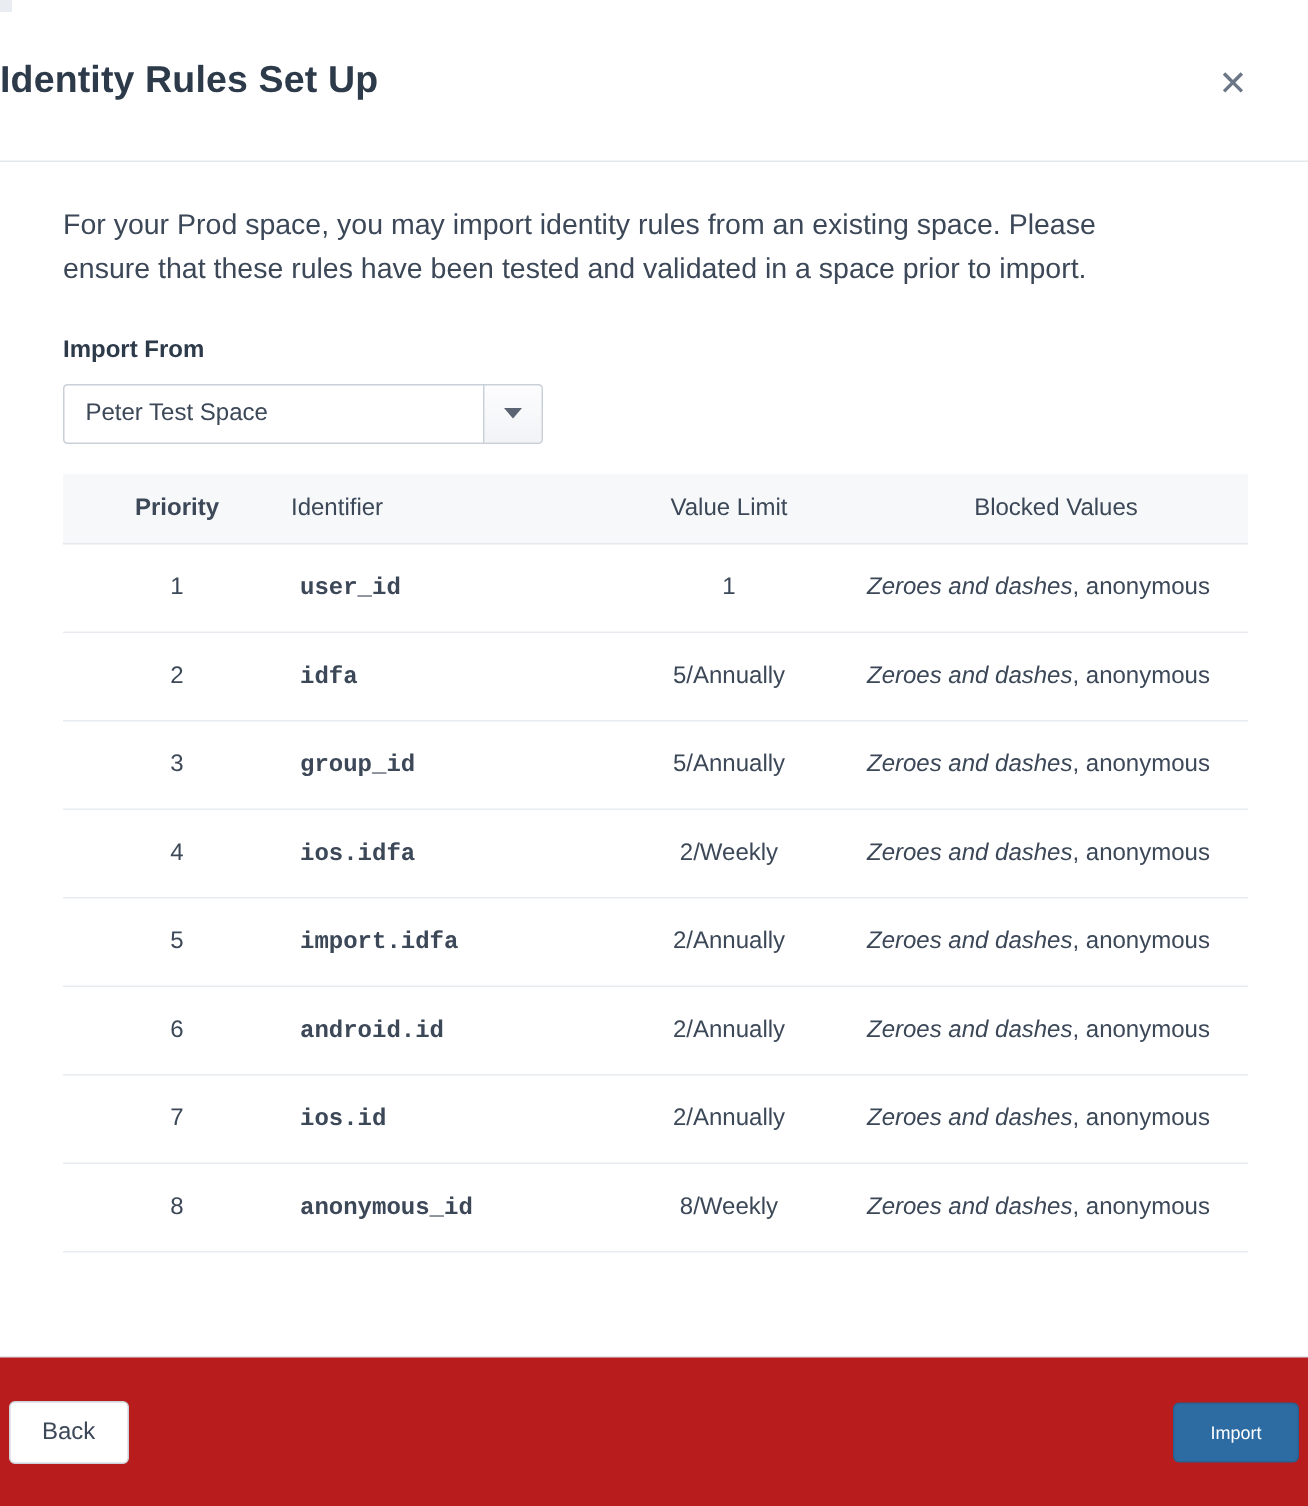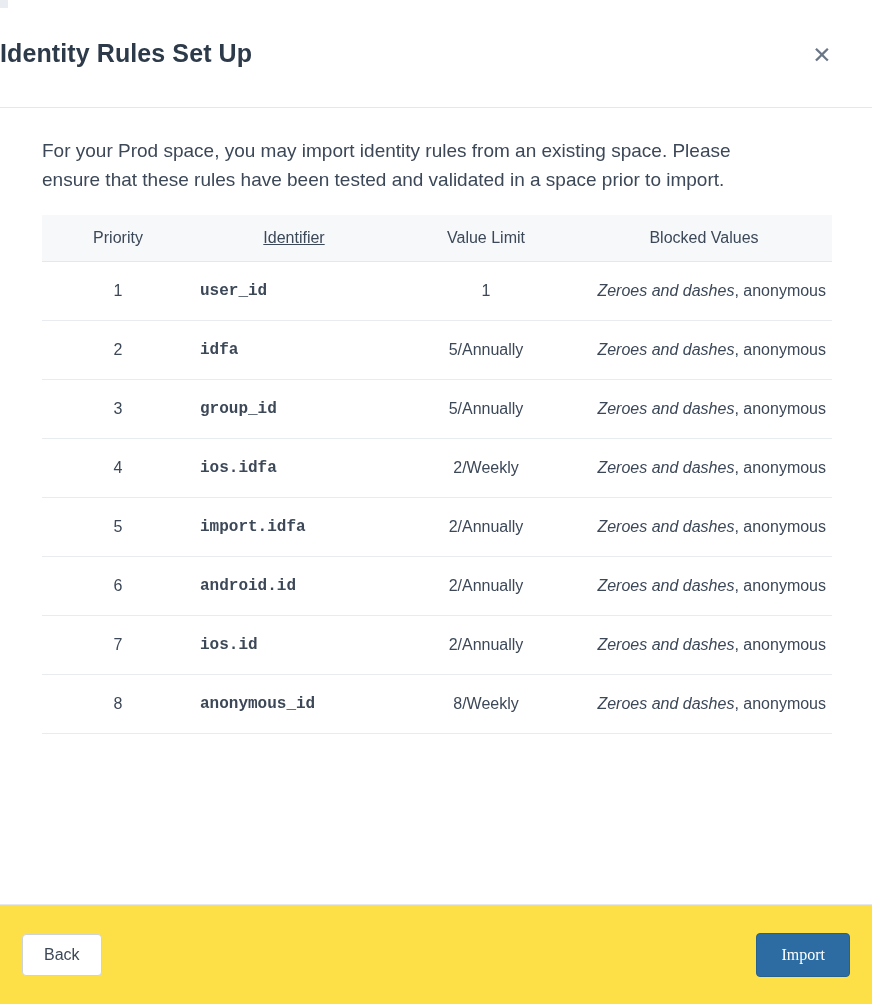--- a/index.html
+++ b/index.html
@@ -118,65 +118,65 @@
   }
   table.rules thead th {
     background: #f6f8fa;
     color: #3c4858;
     font-weight: normal;
     font-size: 16px;
     text-align: center;
     padding: 14px 6px;
     border-bottom: 1px solid #e4e8ed;
   }
-  table.rules thead th.col-priority { width: 140px; }
-  table.rules thead th.col-identifier { width: 200px; text-align: center; padding-left: 0; text-decoration: underline; }
+  table.rules thead th.col-priority { width: 140px; font-weight: bold; }
+  table.rules thead th.col-identifier { width: 200px; text-align: left; padding-left: 0; }
   table.rules thead th.col-limit { width: 160px; text-align: center; }
   table.rules thead th.col-blocked { text-align: center; padding-left: 10px; }
   table.rules tbody td {
     padding: 20px 6px;
     border-bottom: 1px solid #e8ebef;
     color: #3c4858;
     vertical-align: middle;
   }
   td.priority { text-align: center; }
   td.identifier { font-weight: bold; color: #2d3a4a; text-align: left; font-family: Liberation Mono, monospace; }
   td.limit { text-align: center; }
-  td.blocked { text-align: right; padding-left: 10px; color: #3c4858; }
+  td.blocked { text-align: left; padding-left: 10px; color: #3c4858; }
   td.blocked em { font-style: italic; }
   .modal-footer {
     height: 100px;
     min-height: 100px;
-    background: #fde047;
+    background: #b91c1c;
     border-top: 1px solid #e4e8ed;
     display: flex;
     align-items: center;
     justify-content: space-between;
-    padding: 0 22px;
+    padding: 0 6px;
     box-sizing: border-box;
   }
   .btn-back {
     background: #ffffff;
     border: 1px solid #ccd3db;
     border-radius: 4px;
     color: #3c4858;
     font-size: 16px;
     padding: 11px 21px;
     cursor: pointer;
     font-family: "Liberation Sans", sans-serif;
   }
   .btn-import {
     background: #2d6ca2;
     border: 1px solid #27618f;
     border-radius: 4px;
     color: #ffffff;
-    font-size: 16px;
+    font-size: 12px;
     padding: 12px 24px;
     cursor: pointer;
-    font-family: Liberation Serif, serif;
+    font-family: Liberation Sans, sans-serif;
   }
   .corner-top-left {
     position: absolute;
     left: 0; top: 0; width: 8px; height: 8px;
     background: #e9edf1;
   }
 </style>
 </head>
 <body>
 
@@ -185,21 +185,28 @@
   <div class="corner-top-left"></div>
 
   <div class="modal-header">
     <div class="modal-title">Identity Rules Set Up</div>
     <button class="close-btn">✕</button>
   </div>
 
   <div class="modal-body">
     <p class="intro-text">For your Prod space, you may import identity rules from an existing space. Please ensure that these rules have been tested and validated in a space prior to import.</p>
 
-
+    <div class="field-label">Import From</div>
+
+    <div class="select-wrap">
+      <div class="select-value">Peter Test Space</div>
+      <div class="select-arrow-btn">
+        <span class="caret"></span>
+      </div>
+    </div>
 
     <table class="rules">
       <thead>
         <tr>
           <th class="col-priority">Priority</th>
           <th class="col-identifier">Identifier</th>
           <th class="col-limit">Value Limit</th>
           <th class="col-blocked">Blocked Values</th>
         </tr>
       </thead>

